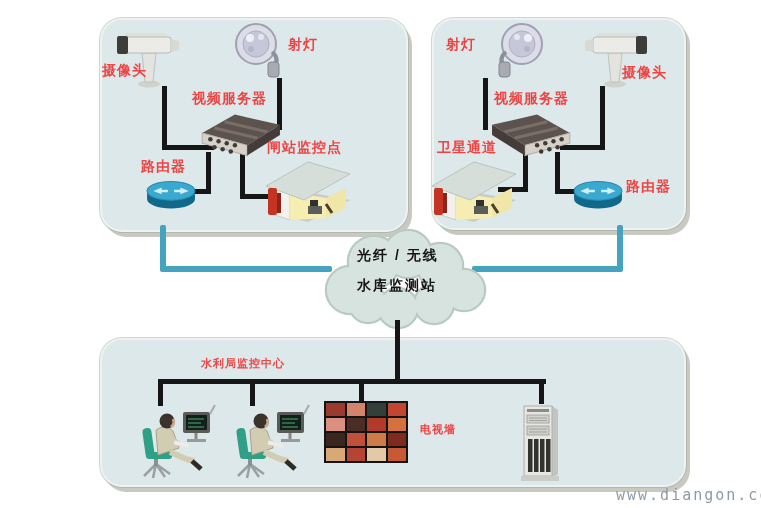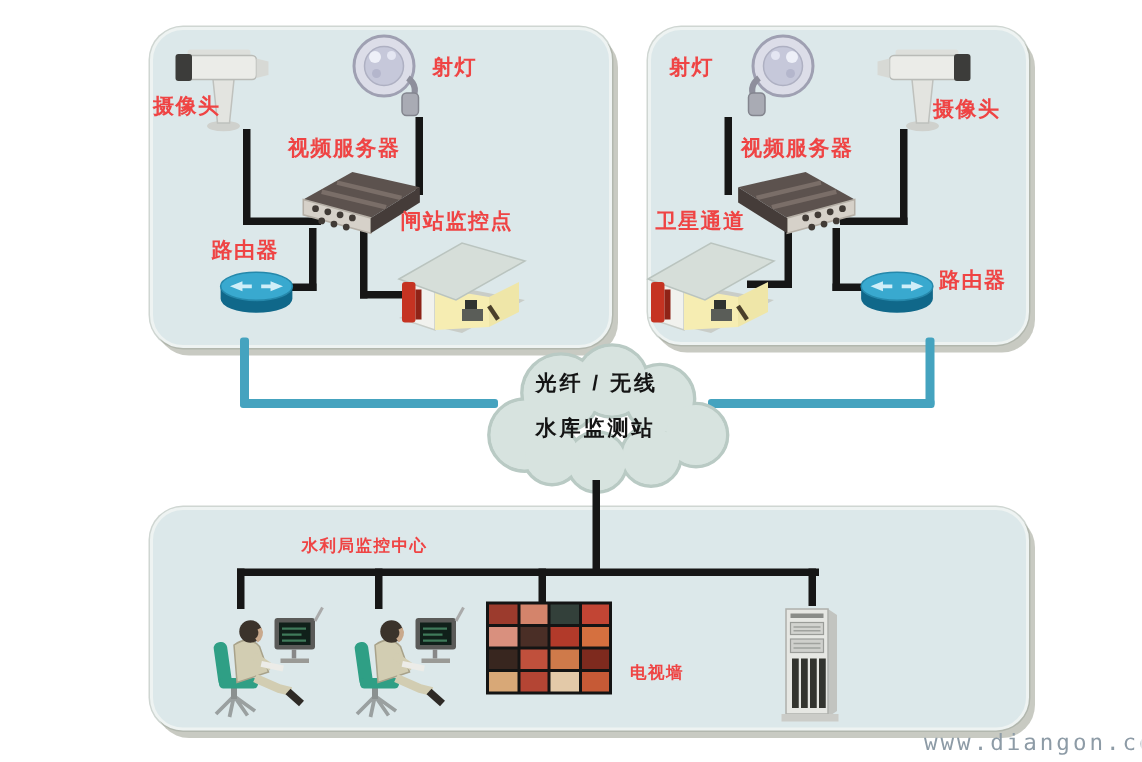--- a/index.html
+++ b/index.html
@@ -291,21 +291,21 @@
       <div class="tv-cell" style="background: rgb(213, 112, 63);"></div>
       <div class="tv-cell" style="background: rgb(56, 38, 31);"></div>
       <div class="tv-cell" style="background: rgb(192, 80, 60);"></div>
       <div class="tv-cell" style="background: rgb(207, 122, 74);"></div>
       <div class="tv-cell" style="background: rgb(126, 42, 30);"></div>
       <div class="tv-cell" style="background: rgb(216, 168, 119);"></div>
       <div class="tv-cell" style="background: rgb(180, 69, 52);"></div>
       <div class="tv-cell" style="background: rgb(227, 201, 168);"></div>
       <div class="tv-cell" style="background: rgb(198, 90, 54);"></div>
     </div>
-  <div class="lbl big" style="left:420px;top:441px;">电视墙</div>
+  <div class="lbl big" style="left:420px;top:422px;">电视墙</div>
 
   <div class="icon" style="left:518px;top:402px;width:44px;height:80px;">
     <svg viewBox="0 0 44 80">
       <polygon points="34,4 40,8 40,72 34,76" fill="#c2c4c0"></polygon>
       <rect x="6" y="4" width="28" height="70" fill="#e6e7e3" stroke="#aeb0ac" stroke-width="1"></rect>
       <rect x="9" y="7" width="22" height="3" fill="#8a8c88"></rect>
       <rect x="9" y="13" width="22" height="8" fill="#d2d3cf" stroke="#9a9c98" stroke-width="0.8"></rect>
       <path d="M11,16 h18 M11,18.5 h18" stroke="#a0a29e" stroke-width="1"></path>
       <rect x="9" y="24" width="22" height="9" fill="#cfd0cc" stroke="#9a9c98" stroke-width="0.8"></rect>
       <path d="M11,27 h18 M11,30 h18" stroke="#a0a29e" stroke-width="1"></path>

